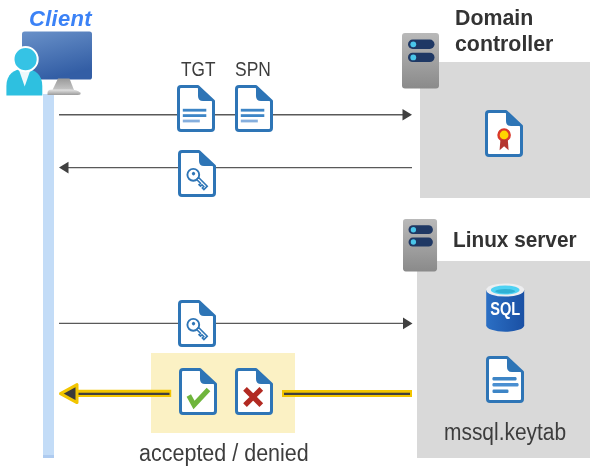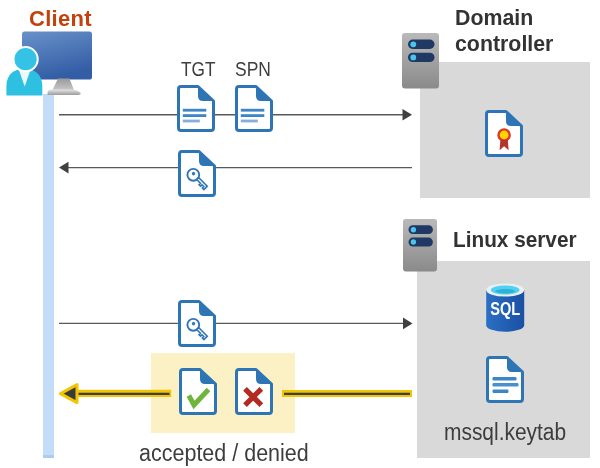--- a/index.html
+++ b/index.html
@@ -137,19 +137,19 @@
   <text x="19.2" y="32.2" font-family="Liberation Sans, sans-serif" font-size="18.5" font-weight="bold" fill="#ffffff" text-anchor="middle" textLength="30" lengthAdjust="spacingAndGlyphs">SQL</text>
 </svg>
 
 <svg class="abs" style="left:485.5px;top:356px" width="38" height="47">
   <use href="#page"></use>
   <rect x="6.5" y="21" width="24" height="3.4" rx="1.2" fill="#3d85c6"></rect>
   <rect x="6.5" y="27" width="26" height="3.4" rx="1.2" fill="#4a8fd1"></rect>
   <rect x="6.5" y="33.5" width="16" height="3.4" rx="1.2" fill="#3d85c6"></rect>
 </svg>
 
-<div class="abs" style="left:29px;top:6px;font-size:22px;font-weight:bold;color:#c2410c;letter-spacing:0.3px;">Client</div>
+<div class="abs" style="left:29px;top:6px;font-size:22px;font-weight:bold;color:#3b82f6;letter-spacing:0.3px;font-style:italic;">Client</div>
 <div class="abs reglbl" style="left:180.6px;top:57px;font-size:21px;transform:scaleX(0.82);transform-origin:0 0;">TGT</div>
 <div class="abs reglbl" style="left:234.8px;top:57px;font-size:21px;transform:scaleX(0.83);transform-origin:0 0;">SPN</div>
 <div class="abs boldlbl" style="left:454.7px;top:4.5px;font-size:22px;line-height:26.5px;transform:scaleX(0.97);transform-origin:0 0;">Domain<br>controller</div>
 <div class="abs boldlbl" style="left:453.3px;top:226.5px;font-size:22px;transform:scaleX(0.944);transform-origin:0 0;">Linux server</div>
 <div class="abs reglbl" style="left:444.2px;top:418.5px;font-size:23px;transform:scaleX(0.91);transform-origin:0 0;">mssql.keytab</div>
 <div class="abs reglbl" style="left:139.2px;top:439.5px;font-size:23px;transform:scaleX(0.935);transform-origin:0 0;">accepted / denied</div>
 
 </body></html>

